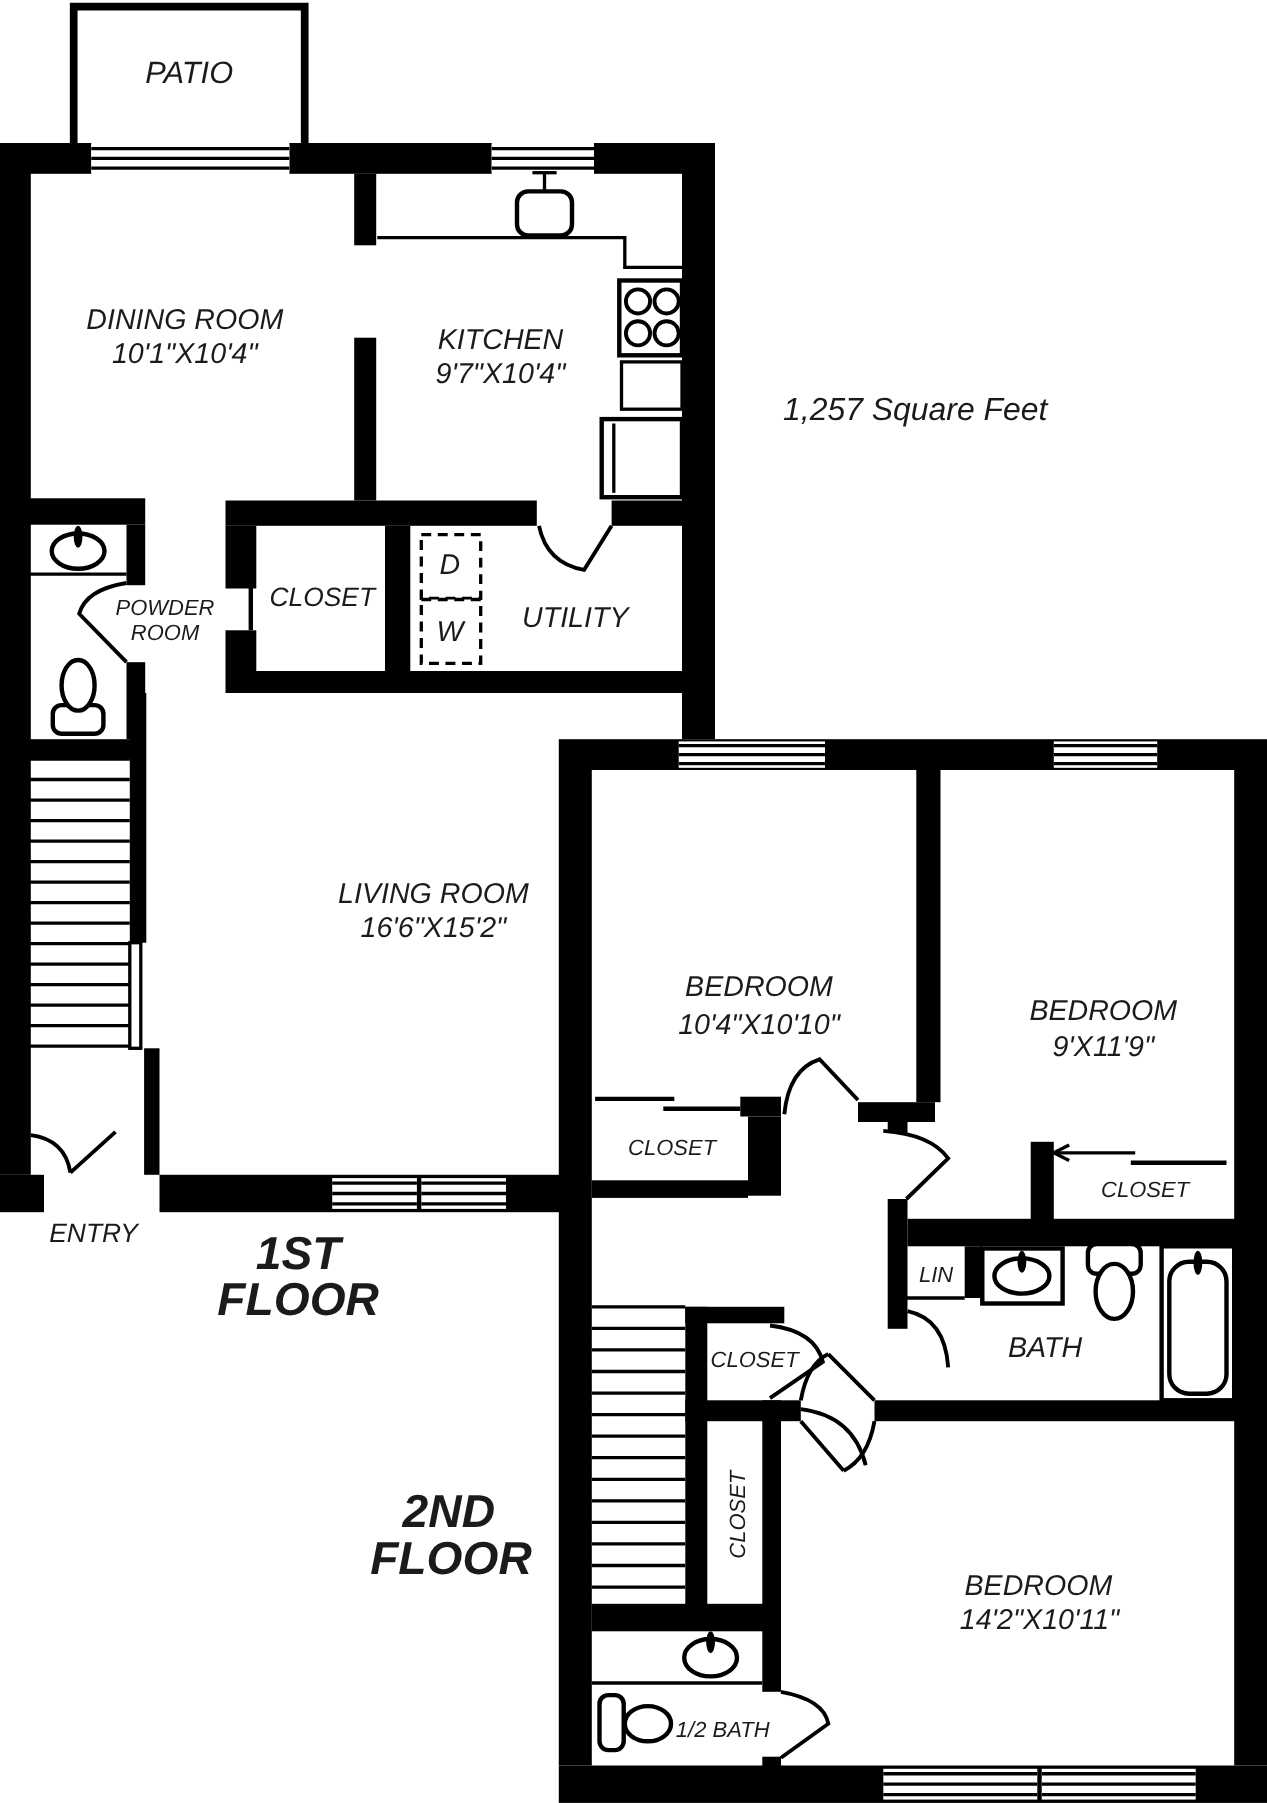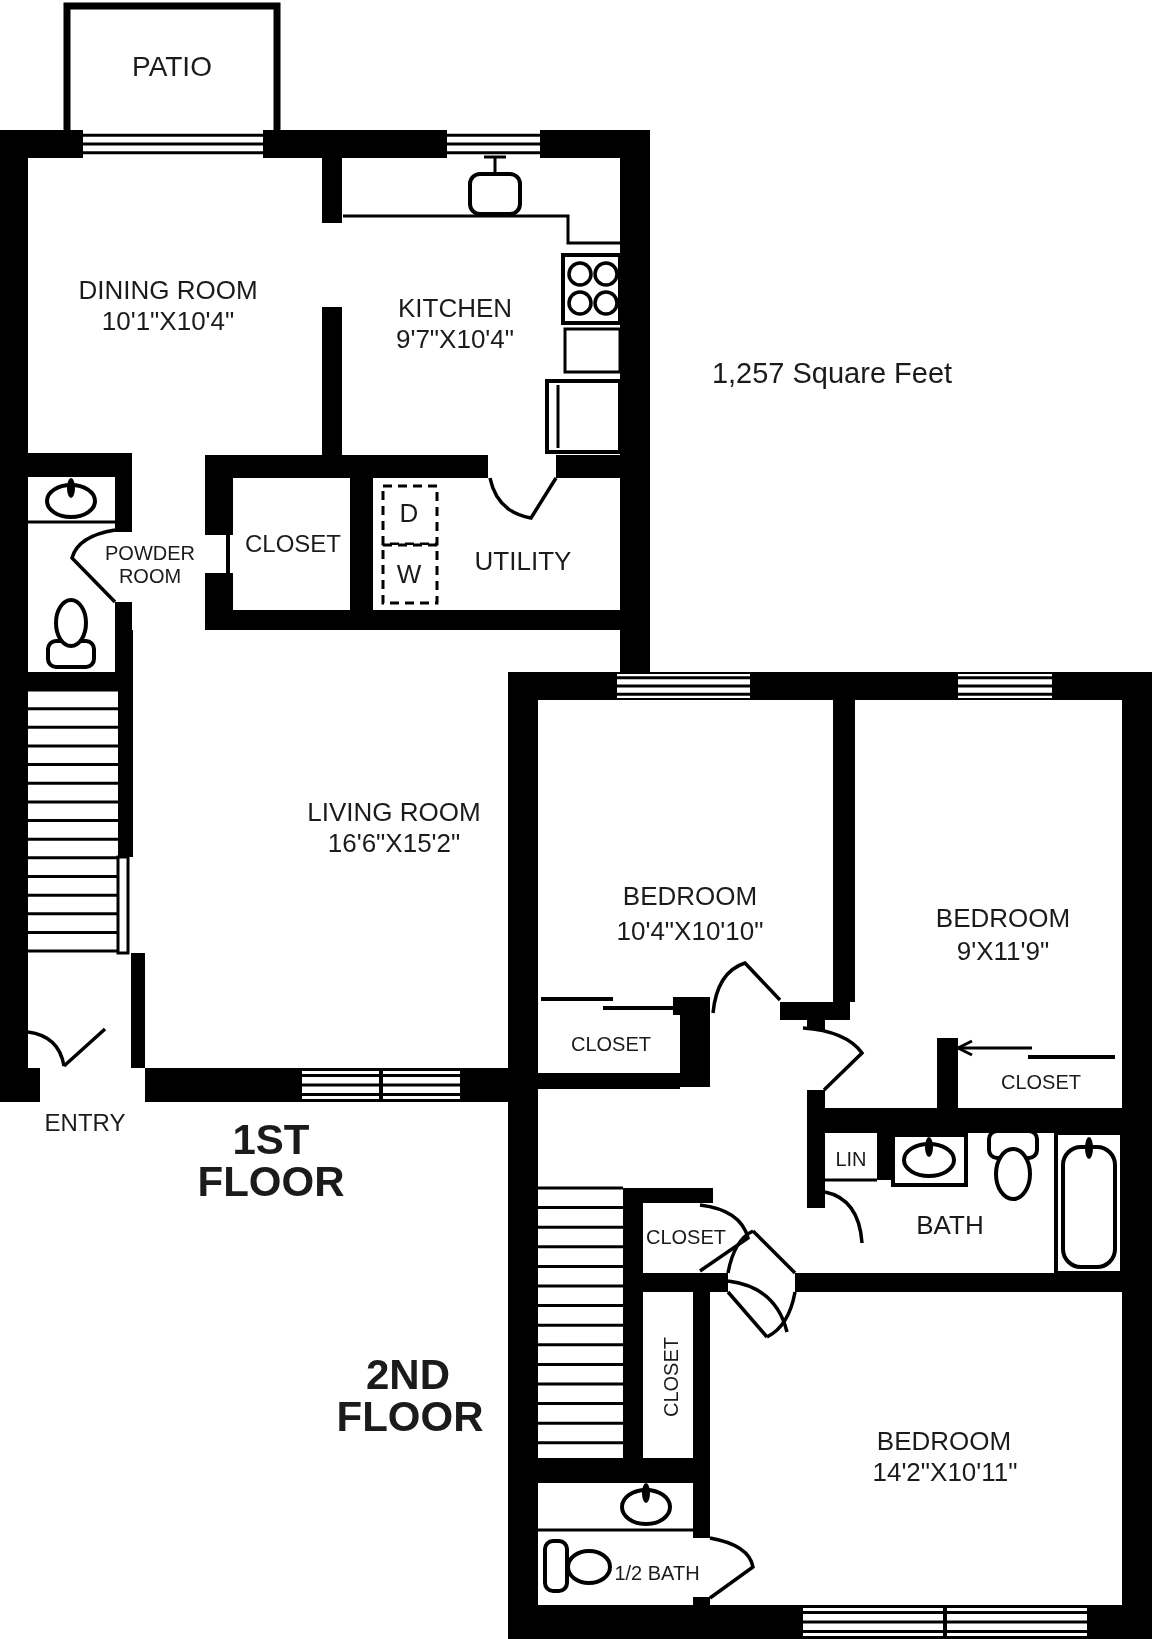--- a/index.html
+++ b/index.html
@@ -1,17 +1,17 @@
 <!DOCTYPE html>
 <html><head>
 <meta charset="utf-8">
 <style>
   html,body{margin:0;padding:0;background:#ffffff;}
   body{width:1152px;height:1639px;overflow:hidden;}
-  #floorplan-wrap{position:relative;width:1152px;height:1378px;background:#ffffff;}
+  #floorplan-wrap{position:relative;width:1152px;height:1378px;background:#ffffff;font-style:italic;}
   svg{display:block;}
   text{font-family:"Liberation Sans", sans-serif; fill:#1b1b1b;}
 </style>
 </head>
 <body>
 
 <div id="floorplan-wrap">
   <svg id="plan" width="1152" height="1639" viewBox="0 0 1152 1639" xmlns="http://www.w3.org/2000/svg">
       <path d="M 67 131 L 67 6 L 277 6 L 277 131" fill="none" stroke="#000000" stroke-width="7"></path>
       <rect x="0" y="130" width="83" height="28" fill="#000000"></rect>

